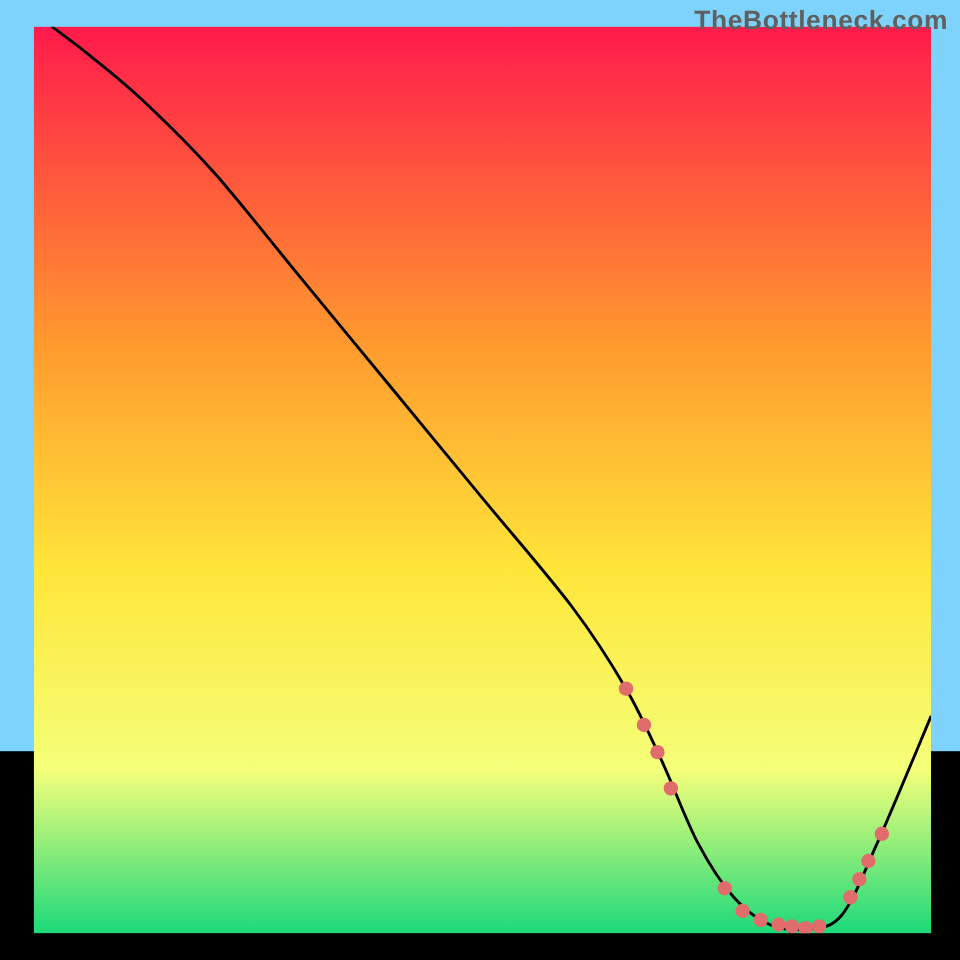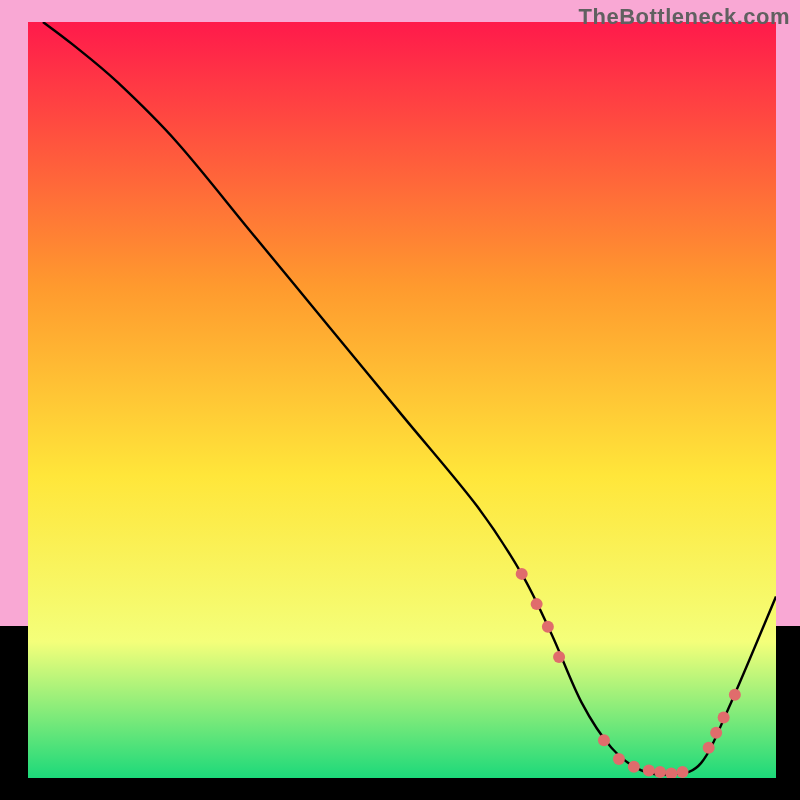--- a/index.html
+++ b/index.html
@@ -8,21 +8,21 @@
     width: 800px;
     height: 800px;
     background: #000;
     font-family: Arial, Helvetica, sans-serif;
     overflow: hidden;
   }
   .frame {
     position: relative;
     width: 800px;
     height: 626px;
-    background: #f9a8d4;
+    background: #7dd3fc;
   }
   .watermark {
     position: absolute;
     top: 4px;
     right: 10px;
     color: #606060;
     font-size: 22px;
     font-weight: 600;
     letter-spacing: 0.5px;
     z-index: 30;

